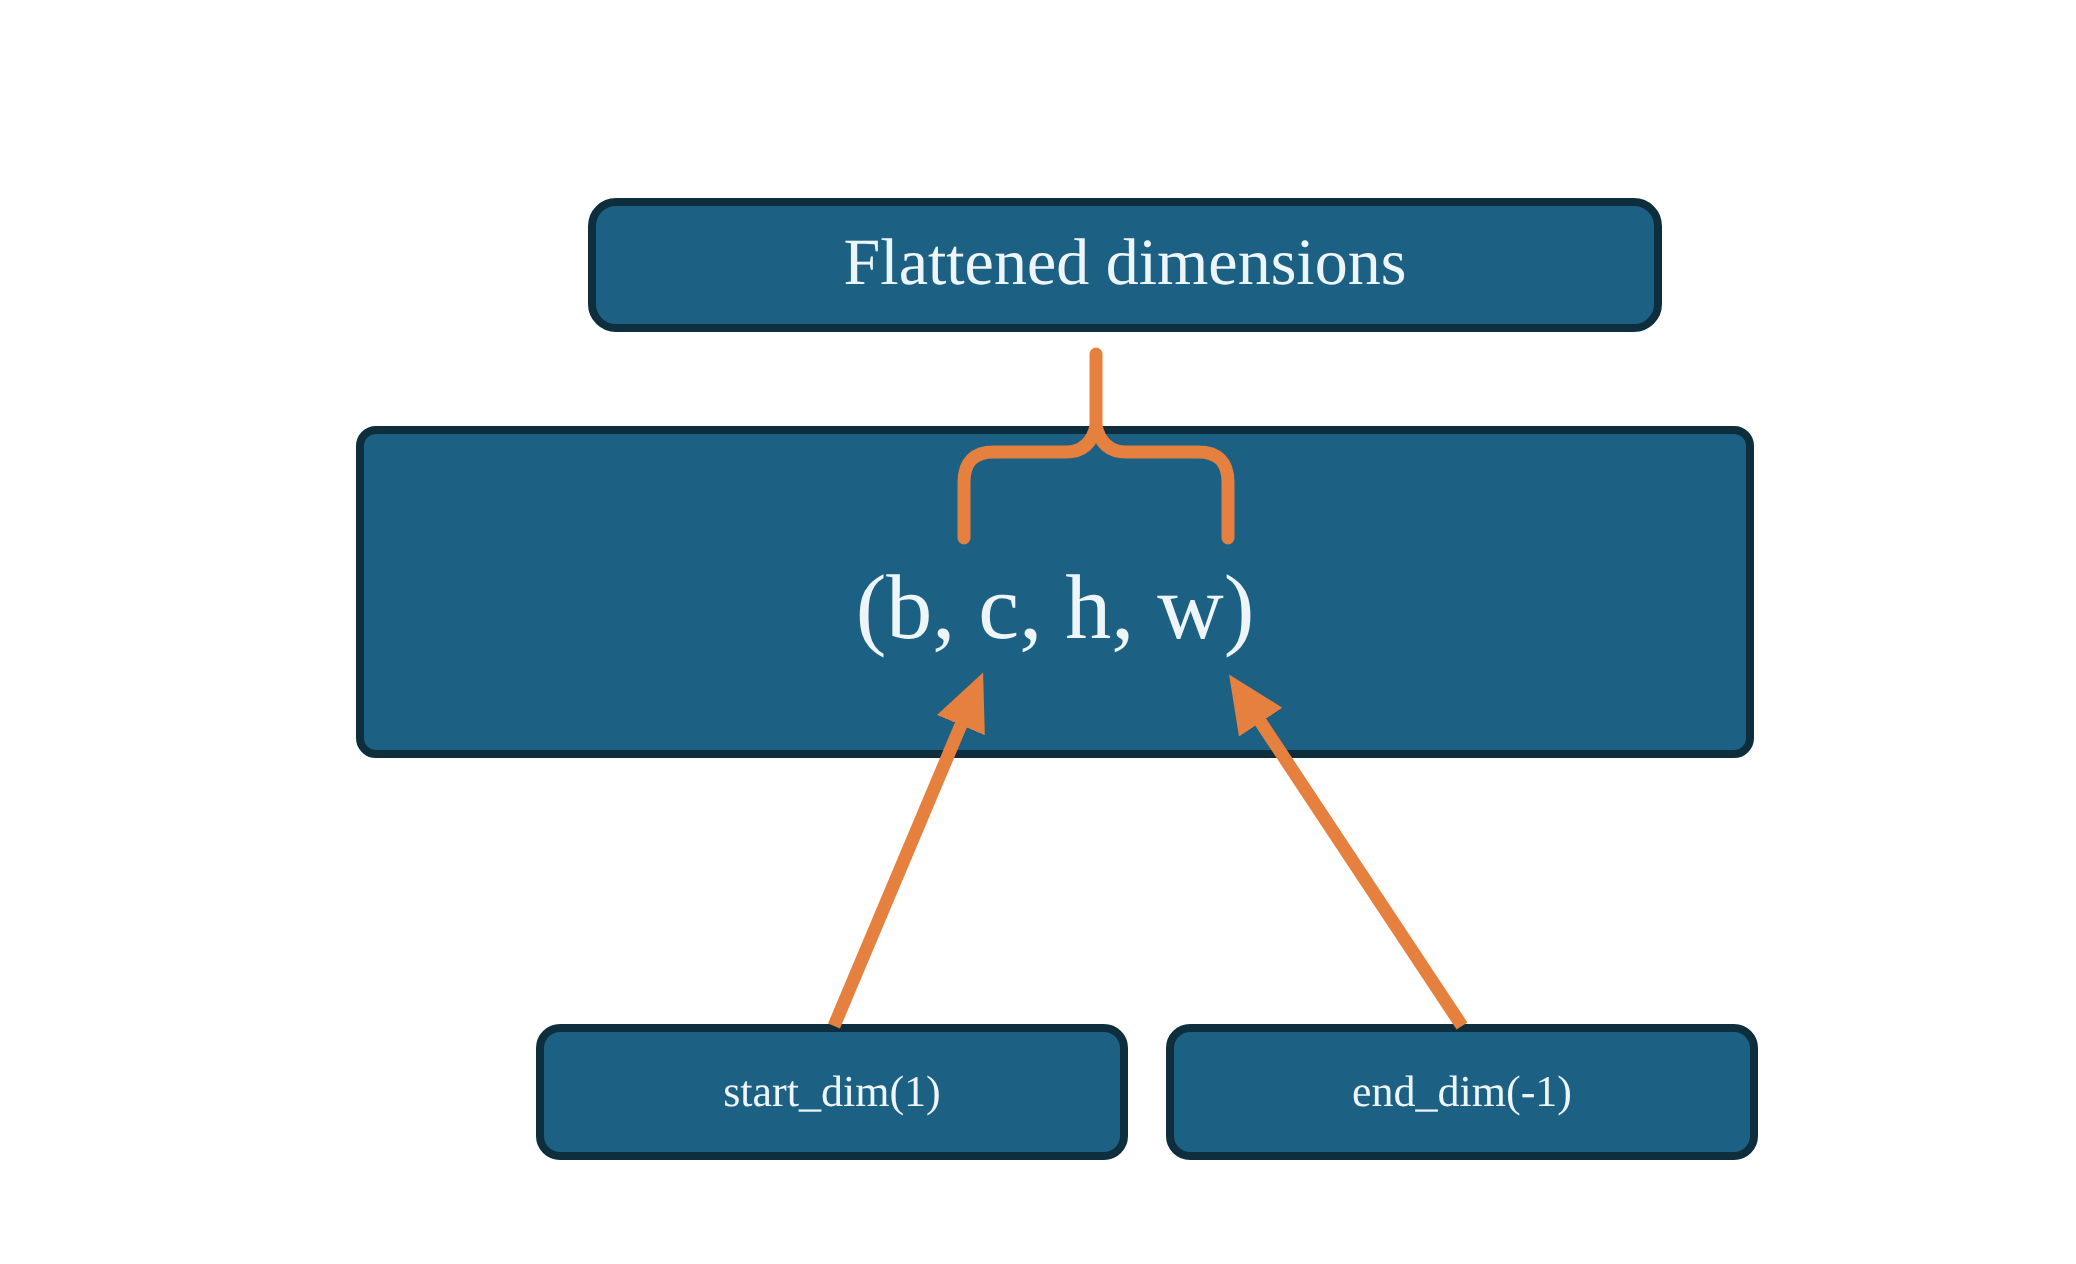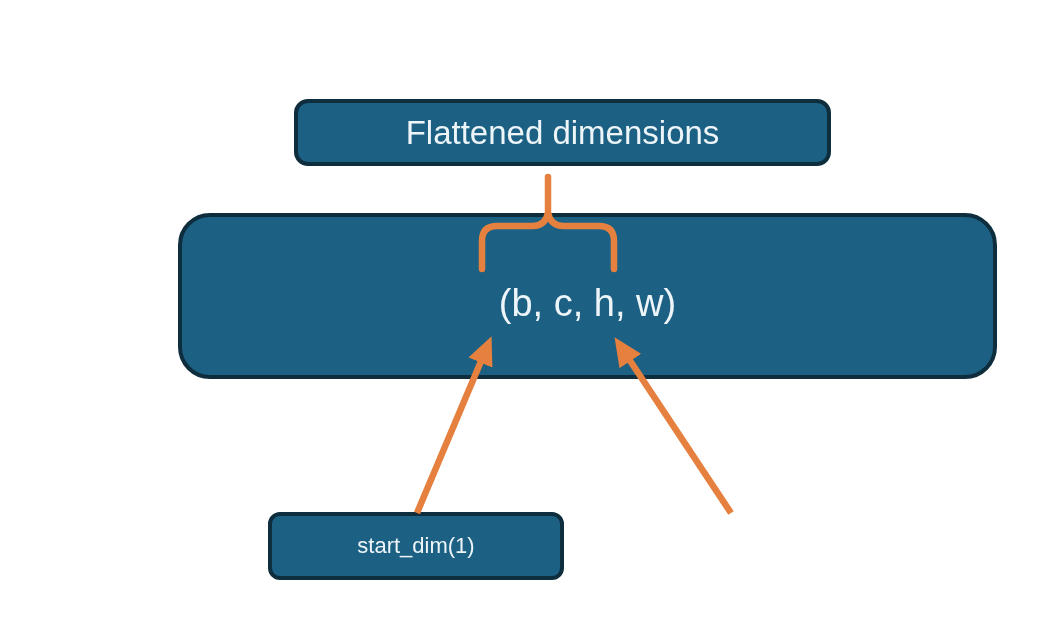--- a/index.html
+++ b/index.html
@@ -20,36 +20,37 @@
     background: #1c6084;
     border: 4px solid #0e2d3d;
     box-sizing: border-box;
     display: flex;
     align-items: center;
     justify-content: center;
     color: #edf5f8;
   }
   .box .label {
     white-space: nowrap;
+    font-family: Liberation Serif, serif;
   }
   .box-top {
     left: 294px;
     top: 99px;
     width: 537px;
     height: 67px;
     border-radius: 14px;
     font-size: 33px;
   }
   .box-middle {
     left: 178px;
     top: 213px;
-    width: 819px;
+    width: 699px;
     height: 166px;
-    border-radius: 32px;
-    font-size: 38px;
+    border-radius: 10px;
+    font-size: 46px;
     padding-top: 14px;
   }
   .box-small {
     top: 512px;
     width: 296px;
     height: 68px;
     border-radius: 12px;
     font-size: 22px;
   }
   .box-start { left: 268px; }
@@ -99,14 +100,17 @@
   </div>
 
   <div class="box box-middle">
     <span class="label">(b, c, h, w)</span>
   </div>
 
   <div class="box box-small box-start">
     <span class="label">start_dim(1)</span>
   </div>
 
+  <div class="box box-small box-end">
+    <span class="label">end_dim(-1)</span>
+  </div>
 
 </div>
 
 </body></html>

